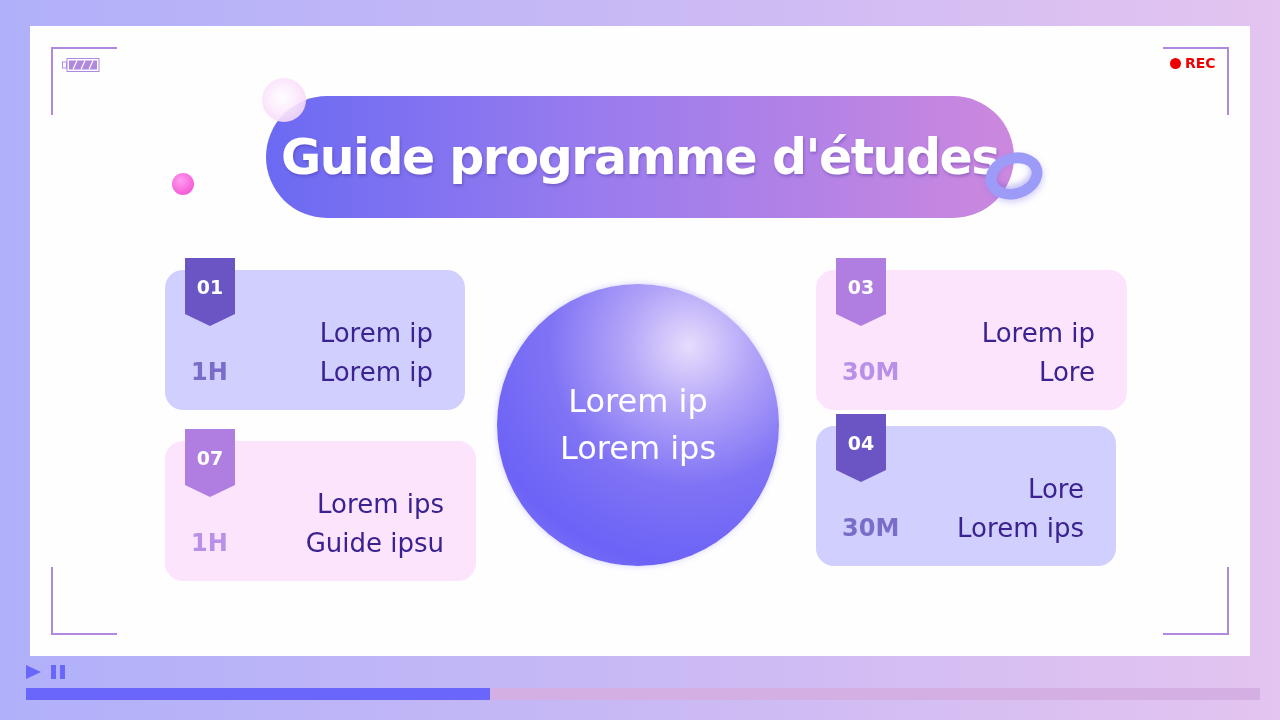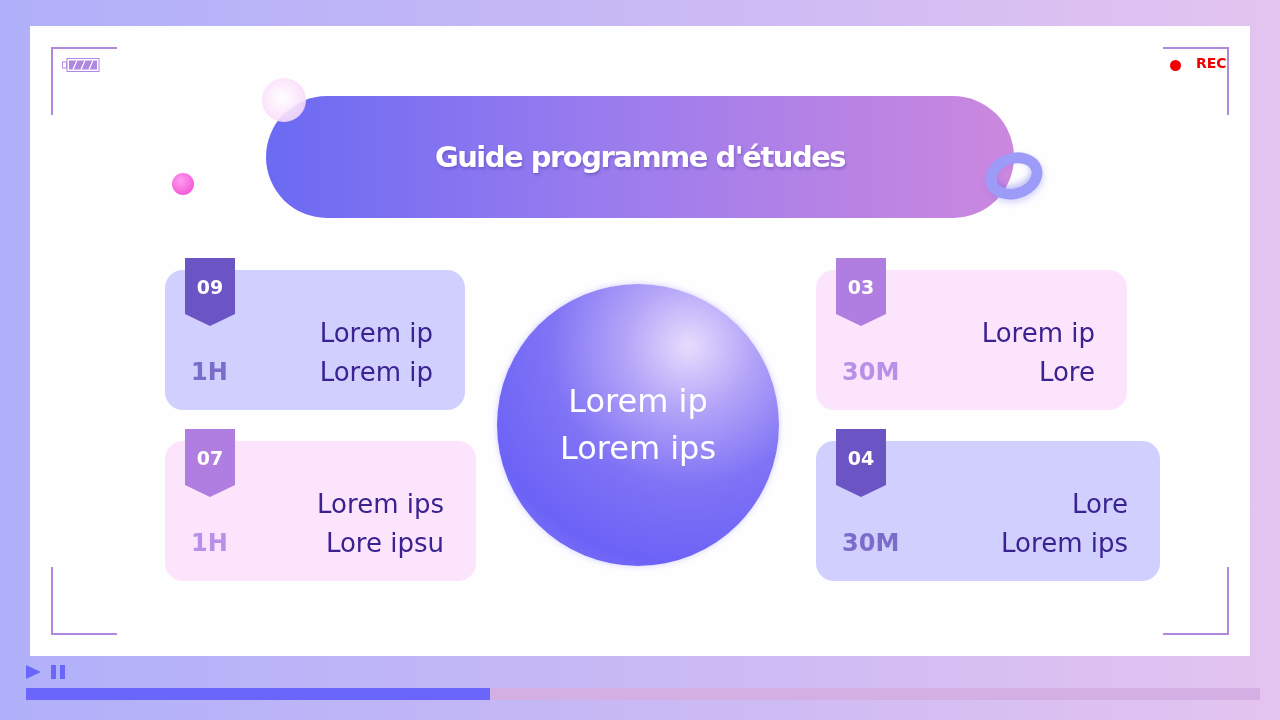--- a/index.html
+++ b/index.html
@@ -12,35 +12,35 @@
     position:absolute; left:30px; top:26px; width:1220px; height:630px;
     background:#fefeff;
   }
   .corner { position:absolute; width:64px; height:66px; border-color:#b088e0; border-style:solid; border-width:0; }
   .c-tl { left:21px; top:21px; border-top-width:2px; border-left-width:2px; }
   .c-tr { right:21px; top:21px; border-top-width:2px; border-right-width:2px; }
   .c-bl { left:21px; bottom:21px; border-bottom-width:2px; border-left-width:2px; }
   .c-br { right:21px; bottom:21px; border-bottom-width:2px; border-right-width:2px; }
 
   .battery { position:absolute; left:32px; top:32px; width:38px; height:14px; }
-  .rec { position:absolute; left:1140px; top:29px; display:flex; align-items:flex-end; gap:15px;
+  .rec { position:absolute; left:1140px; top:29px; display:flex; align-items:center; gap:4px;
     color:#ee0000; font-weight:bold; font-size:14px; font-family:"DejaVu Sans", sans-serif; }
   .rec-dot { width:11px; height:11px; border-radius:50%; background:#ee0000; }
 
   .bubble-pink { position:absolute; left:232px; top:52px; width:44px; height:44px; border-radius:50%;
     background: radial-gradient(circle at 45% 45%, #fff 0%, #fbe3fb 55%, #f3c9f3 100%); opacity:.9; }
   .dot-magenta { position:absolute; left:142px; top:147px; width:22px; height:22px; border-radius:50%;
     background: radial-gradient(circle at 40% 35%, #ff9cf0 0%, #f55fd9 70%); }
 
   .title-pill {
     position:absolute; left:236px; top:70px; width:748px; height:122px; border-radius:61px;
     background: linear-gradient(90deg, #6b6af3 0%, #9a7cee 45%, #cc88de 100%);
     display:flex; align-items:center; justify-content:center;
   }
-  .title-text { color:#fff; font-family:"DejaVu Sans", sans-serif; font-weight:bold; font-size:29px;
+  .title-text { color:#fff; font-family:"DejaVu Sans", sans-serif; font-weight:bold; font-size:49px;
     letter-spacing:-1.5px; text-shadow: 1px 2px 3px rgba(60,40,140,.35); }
   .torus { position:absolute; left:955px; top:127px; width:58px; height:46px; border-radius:50%;
     border:11px solid #9d9bf8; box-sizing:border-box; transform:rotate(-18deg);
     box-shadow: inset 0 -3px 6px rgba(80,70,220,.35), 0 3px 6px rgba(120,110,240,.3); }
 
   .card { position:absolute; width:300px; height:140px; border-radius:18px; }
   .card.lav { background:#d0cffd; }
   .card.pink { background:#fde4fd;padding-left:11px; }
   .ribbon { position:absolute; left:20px; top:-12px; width:50px; height:68px; }
   .ribbon-num { position:absolute; left:20px; top:-12px; width:50px; height:54px; display:flex; align-items:center; justify-content:center;
@@ -90,55 +90,55 @@
     <span class="title-text">Guide programme d'études</span>
   </div>
   <div class="bubble-pink"></div>
   <div class="torus"></div>
 
   <div class="card lav" style="left:135px; top:244px;">
     <svg class="ribbon" viewBox="0 0 50 68">
       <polygon points="50,0 66,12 50,12" fill="#3b2a8c"></polygon>
       <polygon points="0,0 50,0 50,56 25,68 0,56" fill="#6b55c4"></polygon>
     </svg>
-    <div class="ribbon-num">09</div>
+    <div class="ribbon-num">01</div>
     <div class="dur" style="color:#7a6cc9;">1H</div>
     <div class="lines">
       <div>Lorem ip</div>
       <div>Lorem ip</div>
     </div>
   </div>
 
   <div class="card pink" style="left:135px; top:415px;">
     <svg class="ribbon" viewBox="0 0 50 68">
       <polygon points="50,0 66,12 50,12" fill="#3b2a8c"></polygon>
       <polygon points="0,0 50,0 50,56 25,68 0,56" fill="#b07ee0"></polygon>
     </svg>
     <div class="ribbon-num">07</div>
     <div class="dur" style="color:#b890e8;">1H</div>
     <div class="lines">
       <div>Lorem ips</div>
-      <div>Lore ipsu</div>
+      <div>Guide ipsu</div>
     </div>
   </div>
 
   <div class="card pink" style="left:786px; top:244px;">
     <svg class="ribbon" viewBox="0 0 50 68">
       <polygon points="50,0 66,12 50,12" fill="#3b2a8c"></polygon>
       <polygon points="0,0 50,0 50,56 25,68 0,56" fill="#b07ee0"></polygon>
     </svg>
     <div class="ribbon-num">03</div>
     <div class="dur" style="color:#b890e8;">30M</div>
     <div class="lines">
       <div>Lorem ip</div>
       <div>Lore</div>
     </div>
   </div>
 
-  <div class="card lav" style="left:786px; top:415px;padding-left:44px;">
+  <div class="card lav" style="left:786px; top:400px;">
     <svg class="ribbon" viewBox="0 0 50 68">
       <polygon points="50,0 66,12 50,12" fill="#3b2a8c"></polygon>
       <polygon points="0,0 50,0 50,56 25,68 0,56" fill="#6b55c4"></polygon>
     </svg>
     <div class="ribbon-num">04</div>
     <div class="dur" style="color:#7a6cc9;">30M</div>
     <div class="lines">
       <div>Lore</div>
       <div>Lorem ips</div>
     </div>

